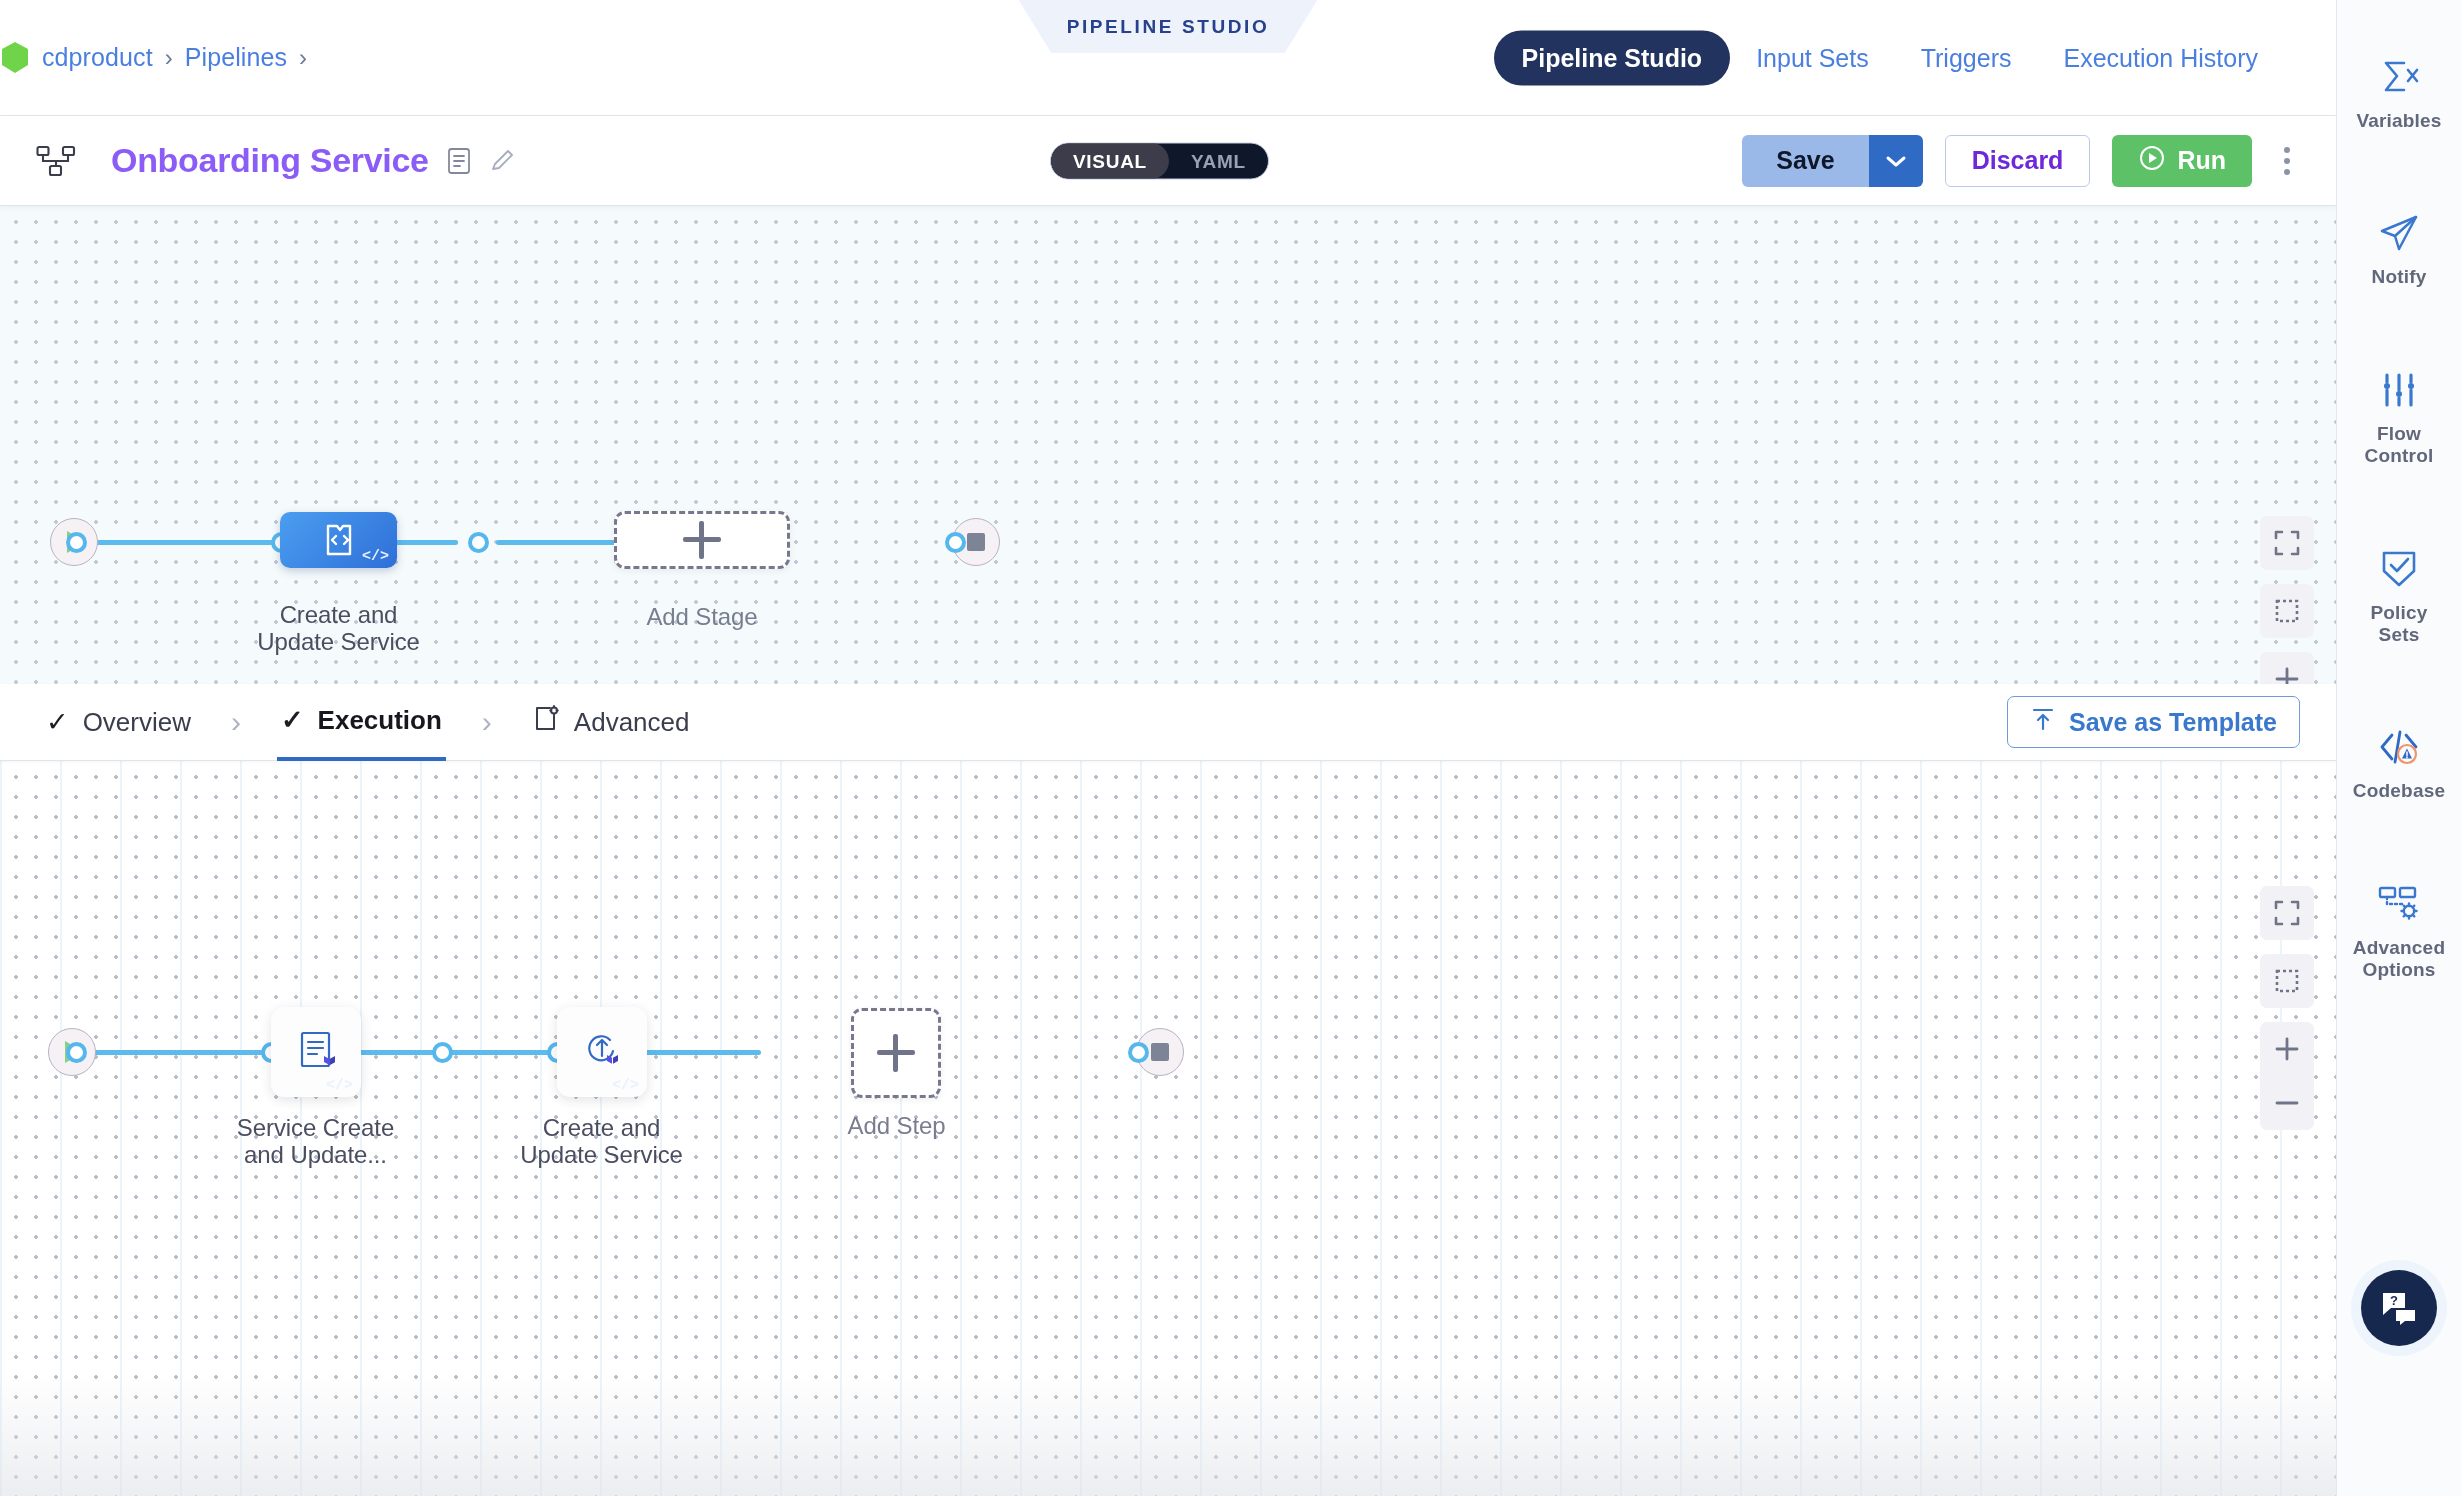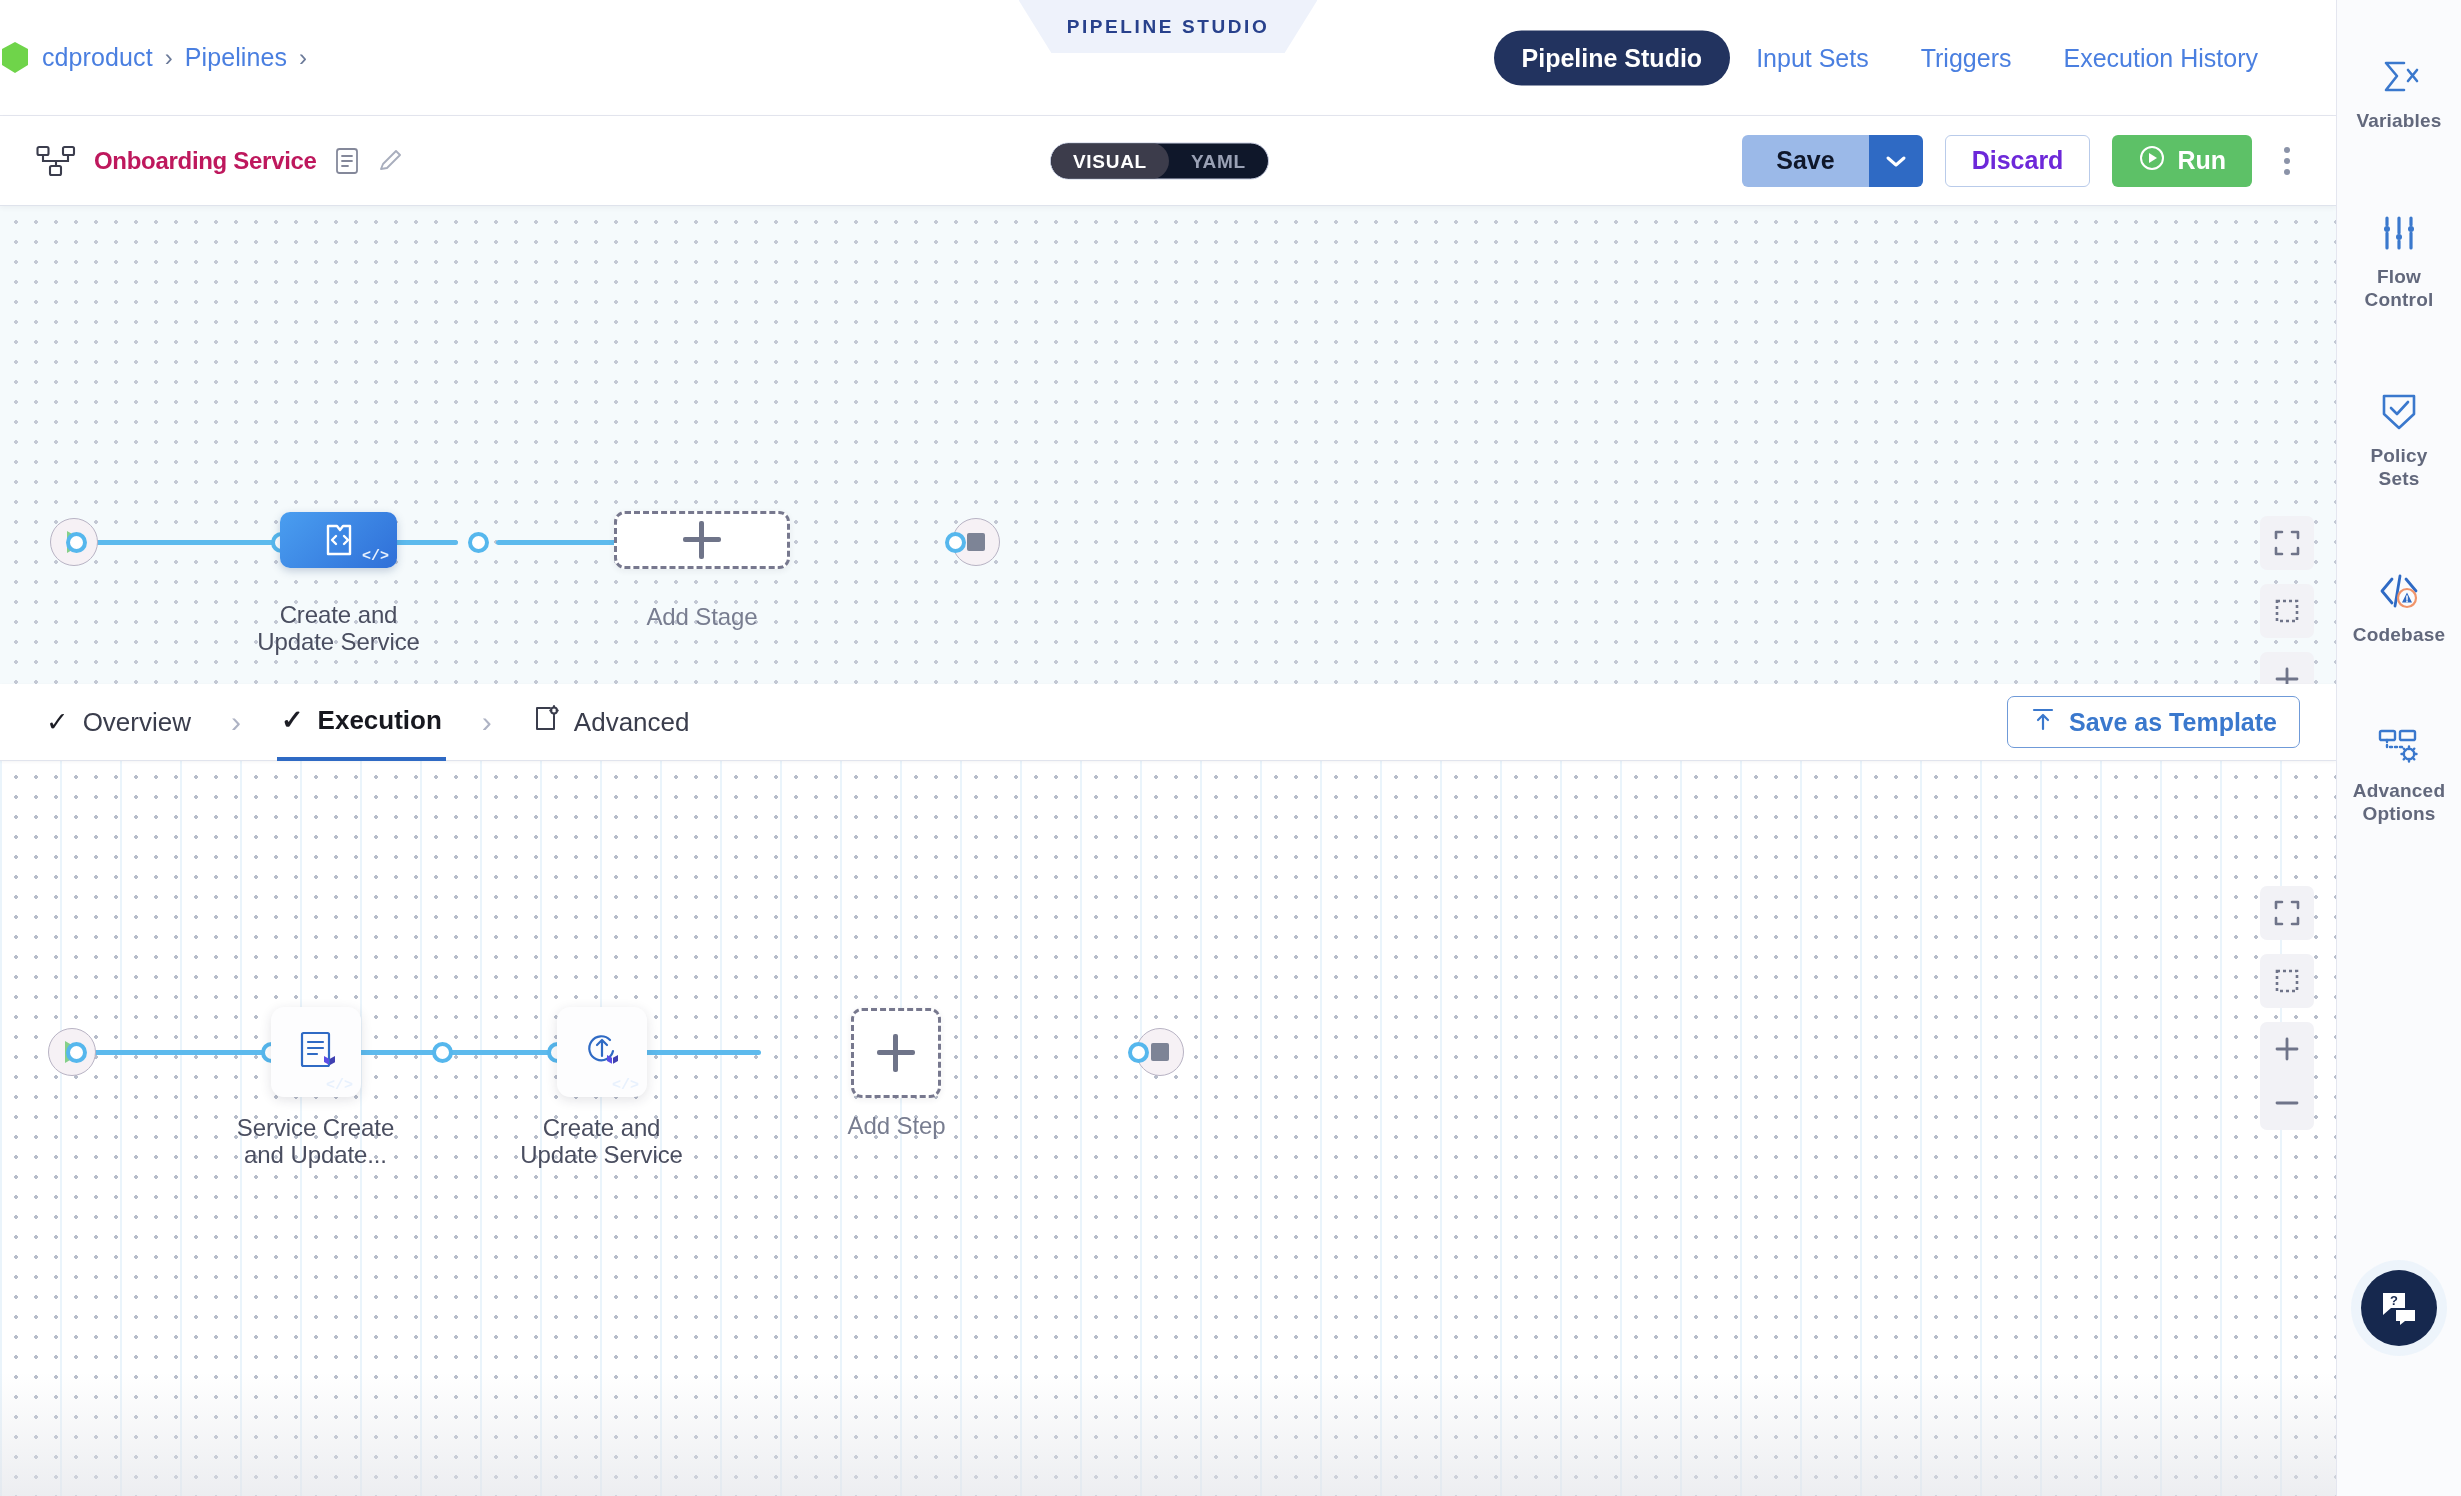--- a/index.html
+++ b/index.html
@@ -56,22 +56,23 @@
   .titlebar {
     position: relative; height: 90px; width: 100%;
     background: #fff; border-bottom: 1px solid #dfe3ec;
     display: flex; align-items: center;
     box-shadow: 0 2px 5px rgba(40,41,61,0.05);
     z-index: 6;
   }
   .title-left { display: flex; align-items: center; gap: 18px; padding-left: 36px; }
   .pipeline-icon { width: 40px; height: 32px; }
   .page-title {
-    font-size: 24px; font-weight: bold; color: #be185d; letter-spacing: -0.3px;
+    font-size: 34px; font-weight: bold; color: #8b5cf6; letter-spacing: -0.3px;
     white-space: nowrap;
+    margin-left: 17px;
   }
   .mini-ico { width: 24px; height: 28px; opacity: .85; cursor: pointer; }
 
   .vy-toggle {
     position: absolute; left: 1050px; top: 50%; transform: translateY(-50%);
     display: flex; align-items: center;
     border: 1px solid #c8cde0; border-radius: 22px; background: #0f172a;
     height: 37px; overflow: hidden;
   }
   .vy-seg {
@@ -520,20 +521,29 @@
     <div class="sb-item" style="padding-top:34px;">
       <span class="sb-ico">
         <svg width="42" height="38" viewBox="0 0 42 38" fill="none" stroke="#3a78cd" stroke-width="2.6">
           <path d="M26 5H8l11 13L8 32h18" stroke-linecap="round" stroke-linejoin="round"></path>
           <path d="M30 12l9 11M39 12l-9 11" stroke-linecap="round"></path>
         </svg>
       </span>
       <span class="sb-label">Variables</span>
     </div>
 
+    <div class="sb-item" style="padding-top:58px;">
+      <span class="sb-ico">
+        <svg width="42" height="40" viewBox="0 0 42 40" fill="none" stroke="#3a78cd" stroke-width="2.5">
+          <path d="M38 4L4 18l13 5 4 13z" stroke-linejoin="round"></path>
+          <path d="M38 4L17 23" stroke-linecap="round"></path>
+        </svg>
+      </span>
+      <span class="sb-label">Notify</span>
+    </div>
 
     <div class="sb-item" style="padding-top:58px;">
       <span class="sb-ico">
         <svg width="42" height="38" viewBox="0 0 42 38" fill="none" stroke="#3a78cd" stroke-width="3.2" stroke-linecap="round">
           <path d="M9 4v7M9 19v15M21 4v15M21 27v7M33 4v7M33 19v15"></path>
           <circle cx="9" cy="15" r="3" fill="#3a78cd" stroke="none"></circle>
           <circle cx="21" cy="23" r="3" fill="#3a78cd" stroke="none"></circle>
           <circle cx="33" cy="15" r="3" fill="#3a78cd" stroke="none"></circle>
         </svg>
       </span>

